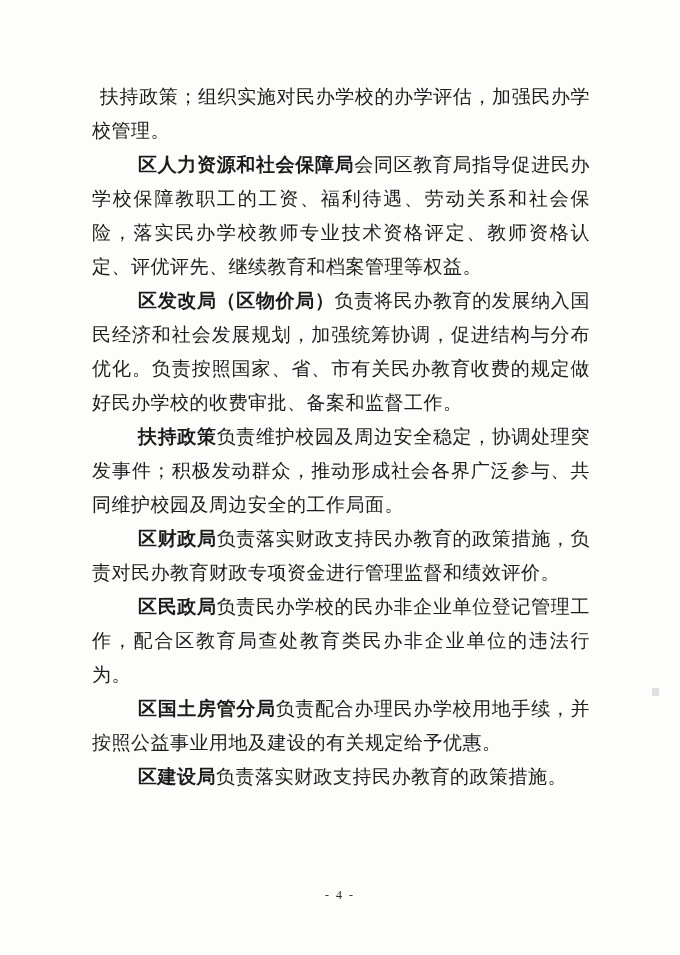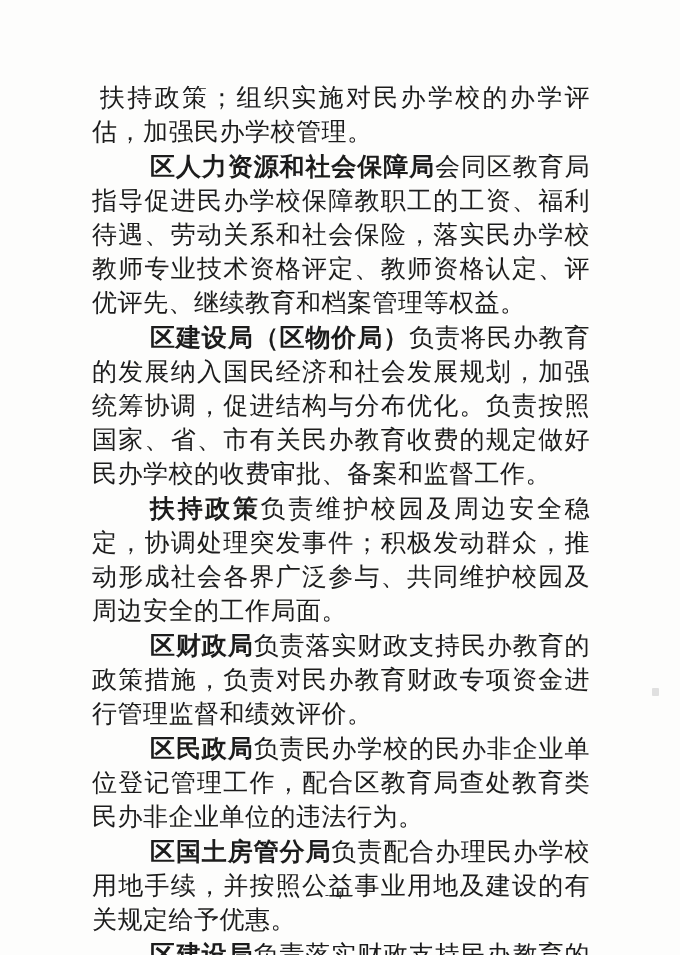--- a/index.html
+++ b/index.html
@@ -17,21 +17,21 @@
     color: #1c1c1c;
   }
   .doc-body {
     position: absolute;
     left: 92px;
     top: 80px;
     width: 498px;
   }
   .doc-body p {
     margin: 0;
-    font-size: 25px;
+    font-size: 19px;
     line-height: 34px;
     text-align: justify;
     text-justify: inter-character;
     letter-spacing: 0.5px;
   }
   .doc-body p.indent {
     text-indent: 2em;
   }
   .doc-body p.no-indent {
     text-indent: 0;
@@ -66,21 +66,21 @@
 <body>
 
 <div class="scan-page">
 
   <div class="doc-body">
 
     <p class="no-indent"><span class="lead"></span><span>扶持政策；组织实施对民办学校的办学评估，加强民办学校管理。</span></p>
 
     <p class="indent"><span class="lead">区人力资源和社会保障局</span><span>会同区教育局指导促进民办学校保障教职工的工资、福利待遇、劳动关系和社会保险，落实民办学校教师专业技术资格评定、教师资格认定、评优评先、继续教育和档案管理等权益。</span></p>
 
-    <p class="indent"><span class="lead">区建设局（区物价局）</span><span>负责将民办教育的发展纳入国民经济和社会发展规划，加强统筹协调，促进结构与分布优化。负责按照国家、省、市有关民办教育收费的规定做好民办学校的收费审批、备案和监督工作。</span></p>
+    <p class="indent"><span class="lead">区发改局（区物价局）</span><span>负责将民办教育的发展纳入国民经济和社会发展规划，加强统筹协调，促进结构与分布优化。负责按照国家、省、市有关民办教育收费的规定做好民办学校的收费审批、备案和监督工作。</span></p>
 
 
     <p class="indent"><span class="lead">扶持政策</span><span>负责维护校园及周边安全稳定，协调处理突发事件；积极发动群众，推动形成社会各界广泛参与、共同维护校园及周边安全的工作局面。</span></p>
 
     <p class="indent"><span class="lead">区财政局</span><span>负责落实财政支持民办教育的政策措施，负责对民办教育财政专项资金进行管理监督和绩效评价。</span></p>
 
     <p class="indent"><span class="lead">区民政局</span><span>负责民办学校的民办非企业单位登记管理工作，配合区教育局查处教育类民办非企业单位的违法行为。</span></p>
 
     <p class="indent"><span class="lead">区国土房管分局</span><span>负责配合办理民办学校用地手续，并按照公益事业用地及建设的有关规定给予优惠。</span></p>
 

